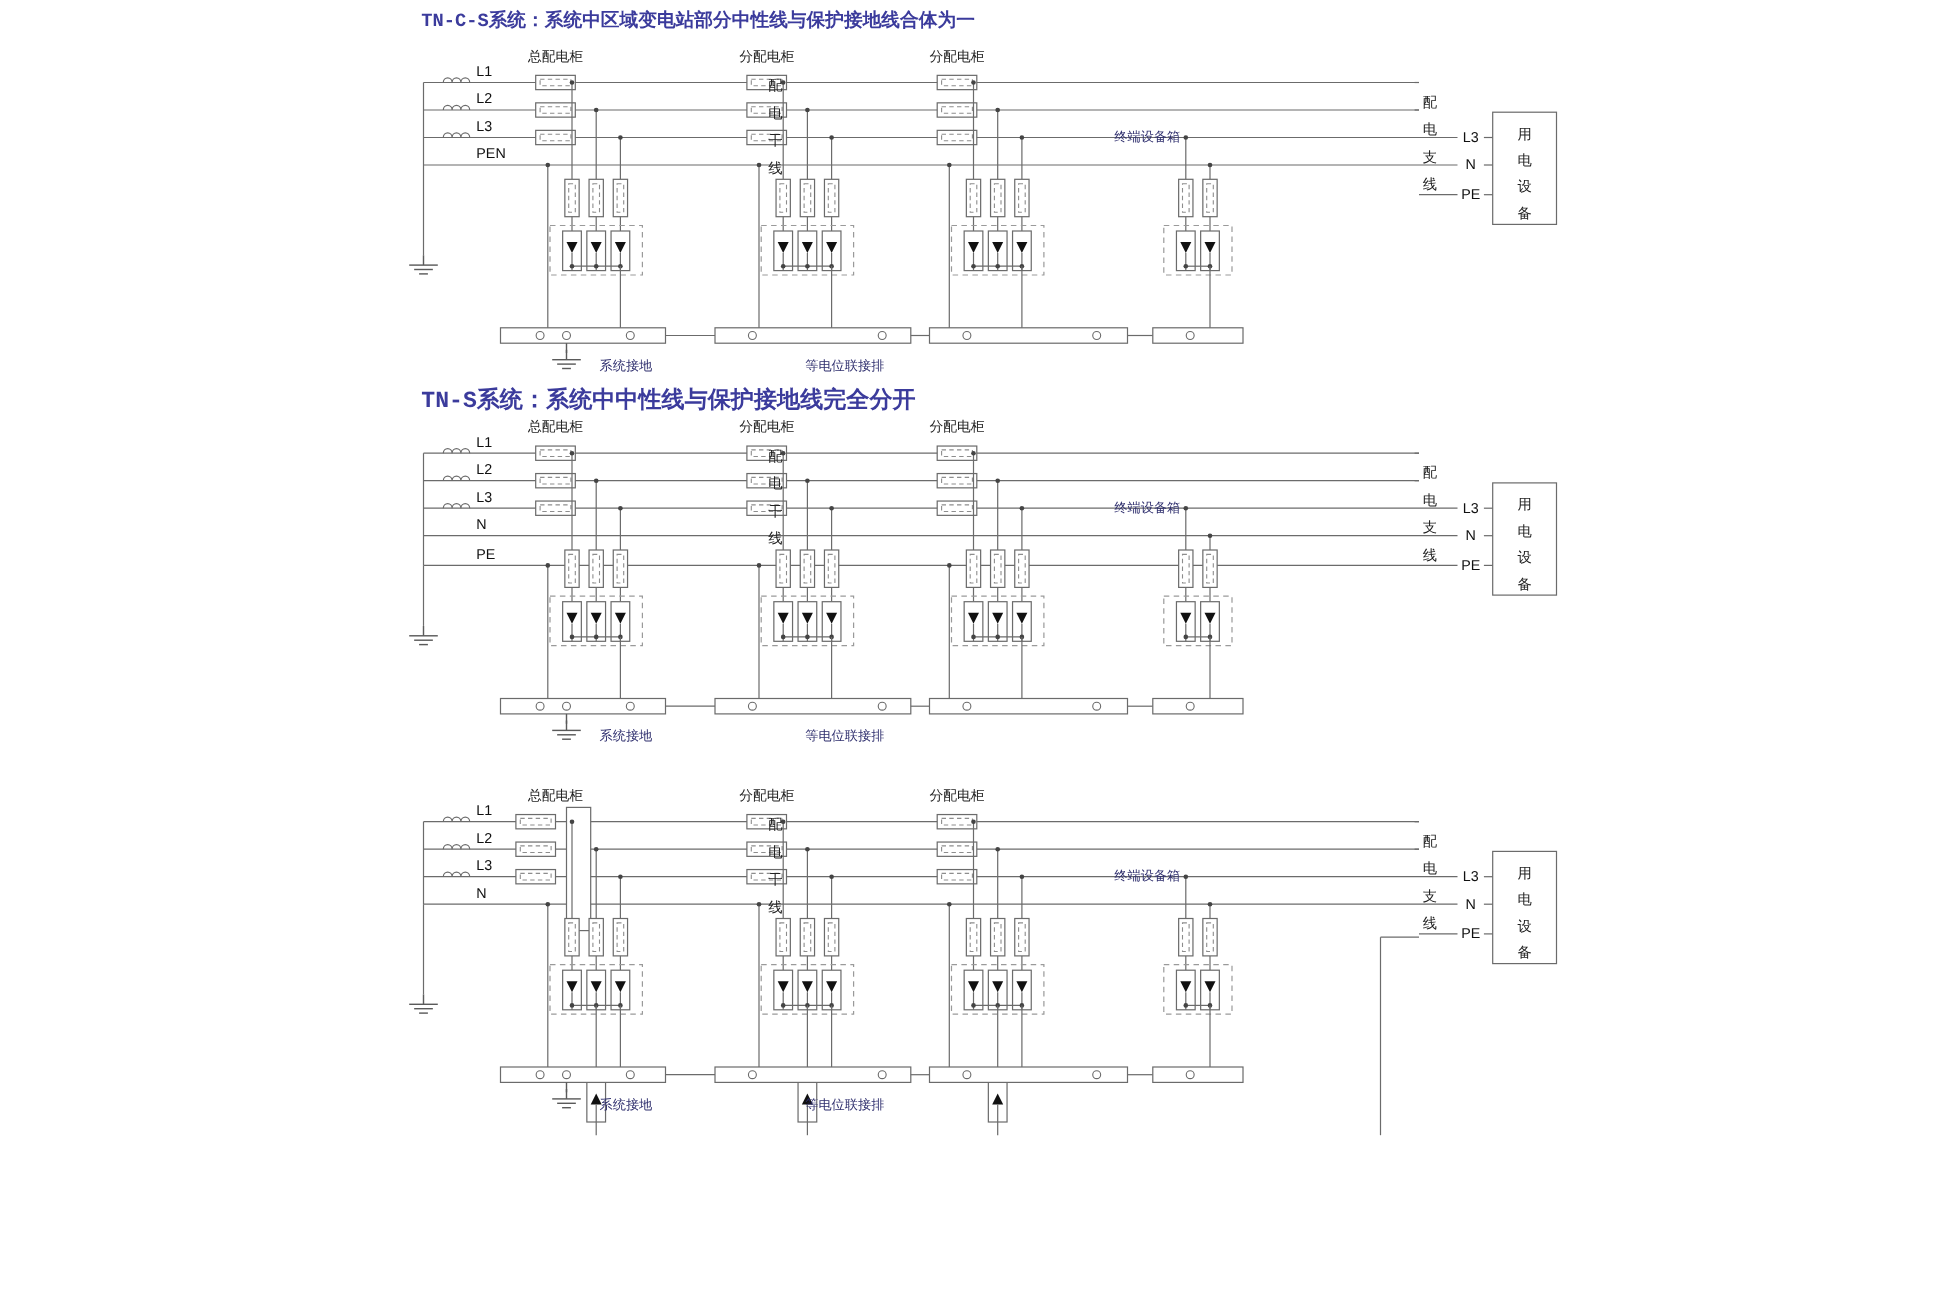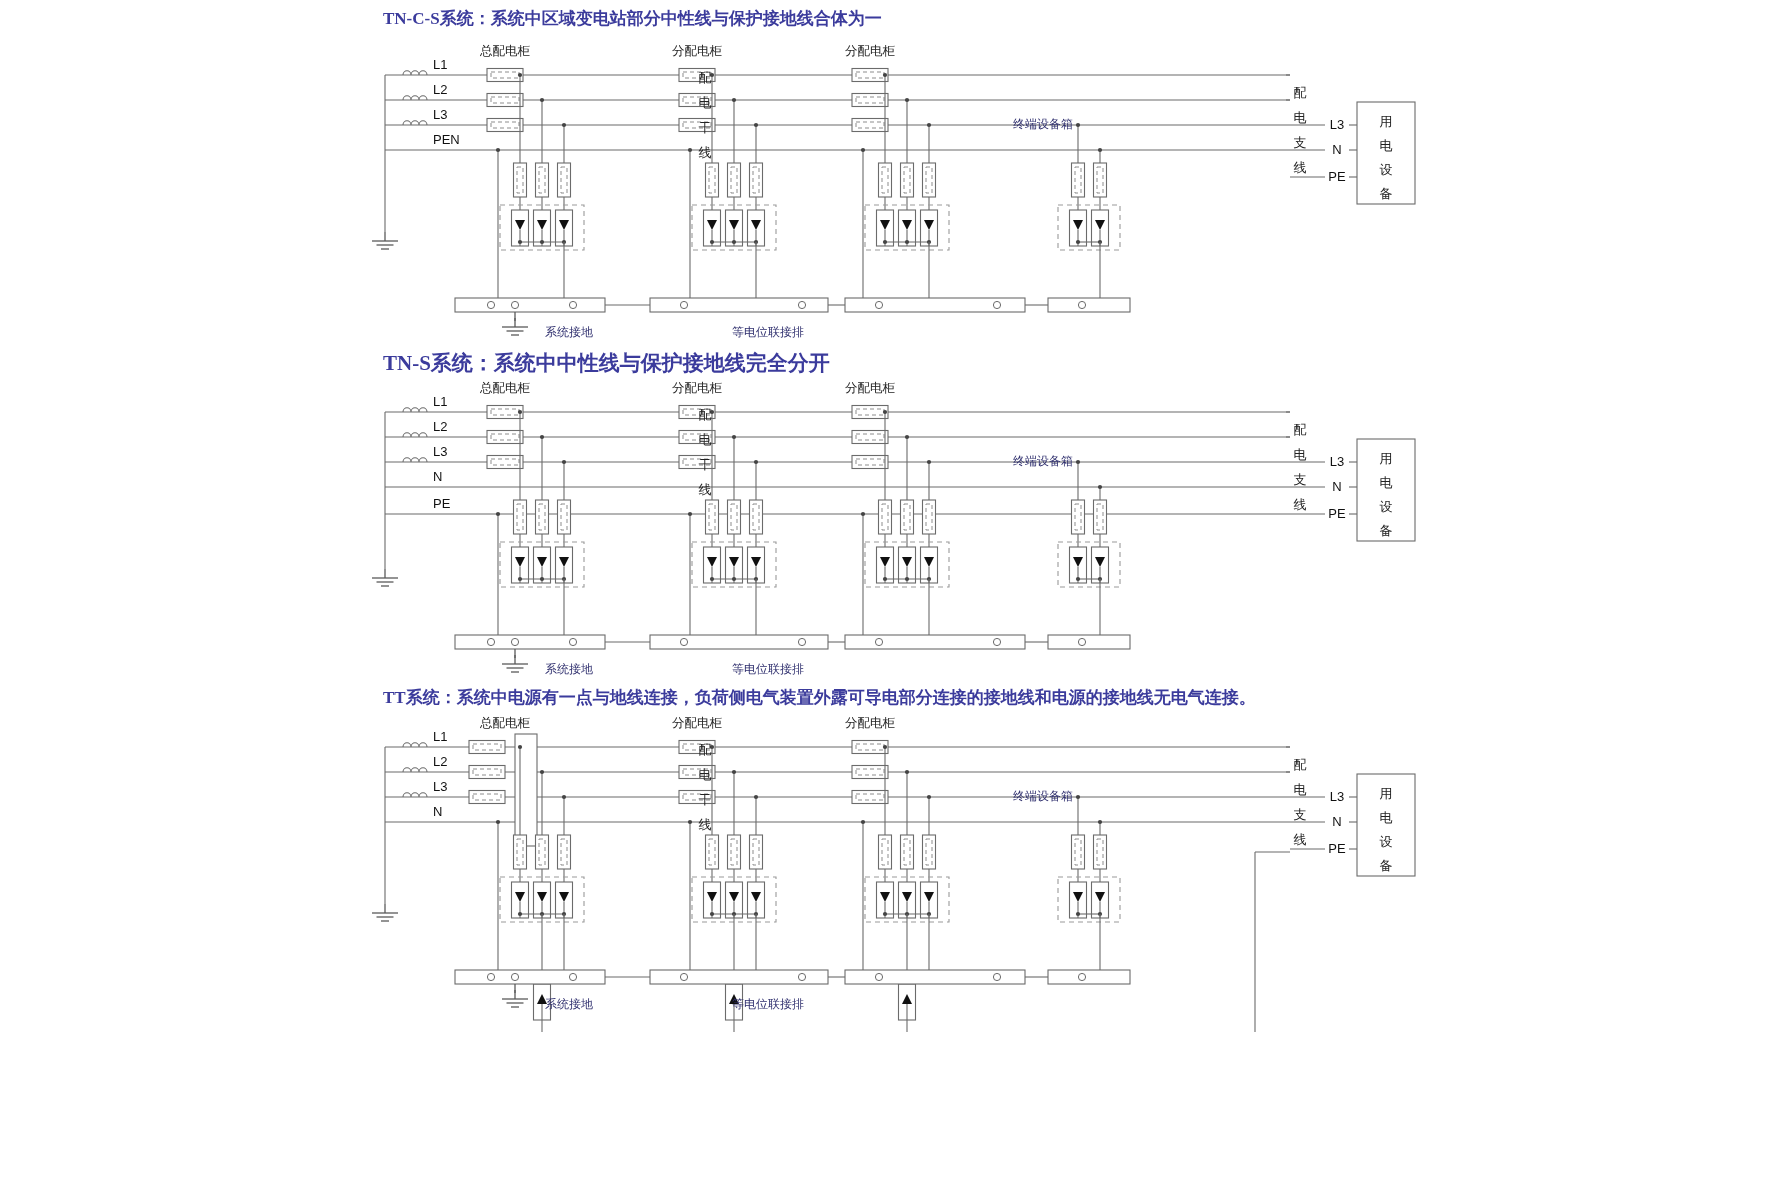--- a/index.html
+++ b/index.html
@@ -2,21 +2,21 @@
 <html><head>
 <meta charset="utf-8">
 <style>
   html,body{margin:0;padding:0;background:#fff;}
   body{width:1773px;height:1177px;position:relative;
        font-family:"Liberation Sans","DejaVu Sans",sans-serif;}
   .page{position:relative;width:1773px;height:1177px;overflow:hidden;}
 
   .title{position:absolute;color:#3b3b9c;font-weight:bold;white-space:nowrap;
          font-family:"Liberation Serif","DejaVu Serif",serif;}
-  .title .lat{font-family:Liberation Serif, serif;}
+  .title .lat{font-family:Liberation Mono, monospace;}
 
   svg.diagram{position:absolute;left:0;top:0;overflow:visible;}
 
   .lbl{font-family:"Liberation Sans","DejaVu Sans",sans-serif;font-size:13px;fill:#111;}
   .lbl-cn{font-family:"Liberation Serif","DejaVu Serif",serif;font-size:12px;fill:#2f2f6e;}
   .lbl-cnblk{font-family:"Liberation Serif","DejaVu Serif",serif;font-size:12.5px;fill:#222;}
   .lbl-big{font-family:"Liberation Serif","DejaVu Serif",serif;font-size:13px;fill:#222;}
   .wire{stroke:#6b6b6b;stroke-width:1.1;fill:none;}
   .wire2{stroke:#5a5a5a;stroke-width:1.3;fill:none;}
   .box{stroke:#6b6b6b;stroke-width:1.1;fill:#fff;}
@@ -27,21 +27,20 @@
 </style>
 </head>
 <body>
 
 <div class="page">
 
   <div class="title" id="title-0" style="left:383px;top:7px;font-size:17px;"><span class="lat">TN-C-S</span>系统：系统中区域变电站部分中性线与保护接地线合体为一</div>
 
   <div class="title" id="title-1" style="left:383px;top:349px;font-size:21px;"><span class="lat">TN-S</span>系统：系统中中性线与保护接地线完全分开</div>
 
-  <div class="title" id="title-2" style="left:383px;top:686px;font-size:17px;"><span class="lat">TT</span>系统：系统中电源有一点与地线连接，负荷侧电气装置外露可导电部分连接的接地线和电源的接地线无电气连接。</div>
 
   <svg class="diagram" id="svg-root" width="1773" height="1177">
       <g transform="translate(0 0)">
         <line x1="385" y1="75" x2="1290" y2="75" class="wire"></line>
         <path d="M403 75 a4 4.2 0 0 1 8 0 M411 75 a4 4.2 0 0 1 8 0 M419 75 a4 4.2 0 0 1 8 0 " class="wire" fill="none"></path>
         <text x="433" y="69" class="lbl" text-anchor="start">L1</text>
         <line x1="385" y1="100" x2="1290" y2="100" class="wire"></line>
         <path d="M403 100 a4 4.2 0 0 1 8 0 M411 100 a4 4.2 0 0 1 8 0 M419 100 a4 4.2 0 0 1 8 0 " class="wire" fill="none"></path>
         <text x="433" y="94" class="lbl" text-anchor="start">L2</text>
         <line x1="385" y1="125" x2="1290" y2="125" class="wire"></line>

